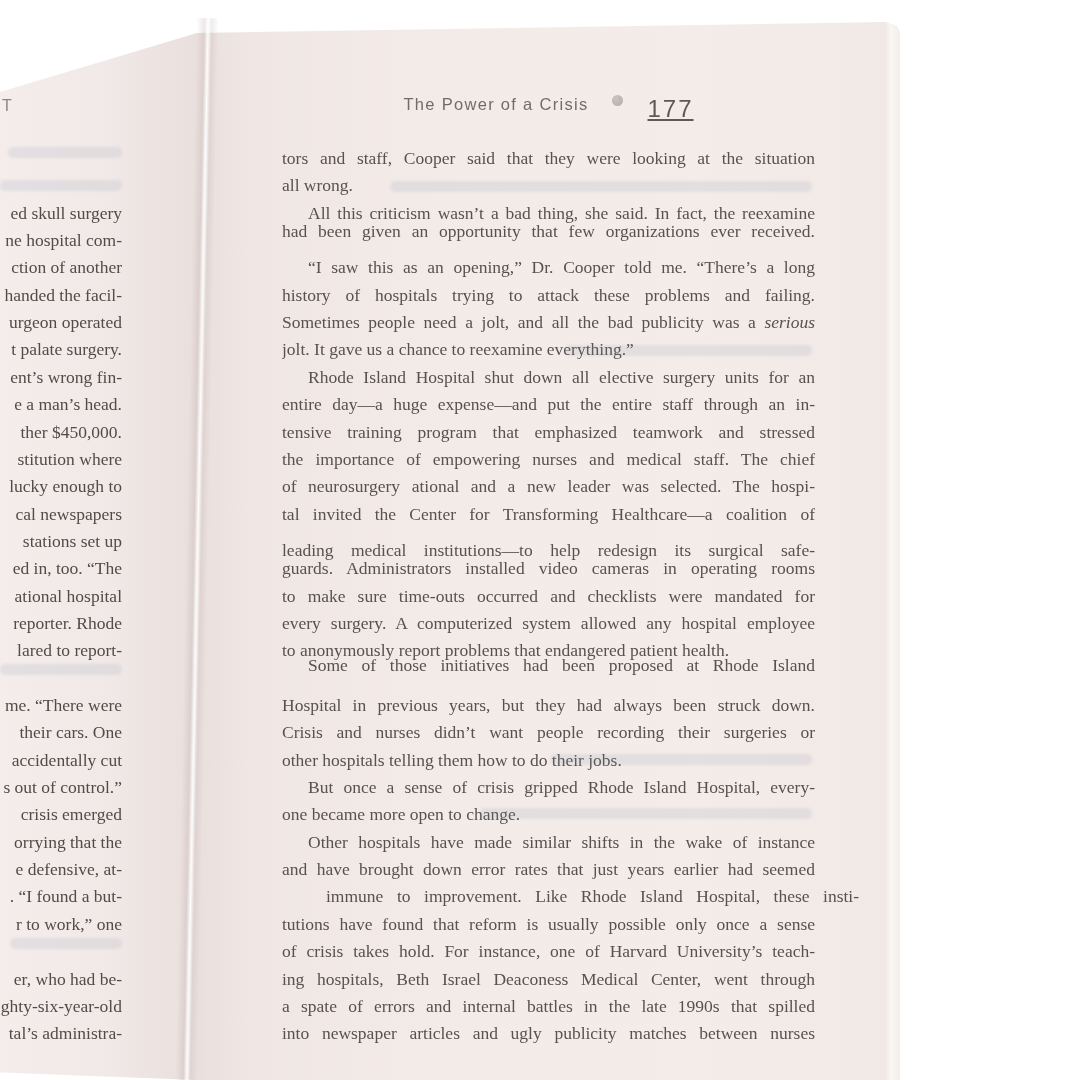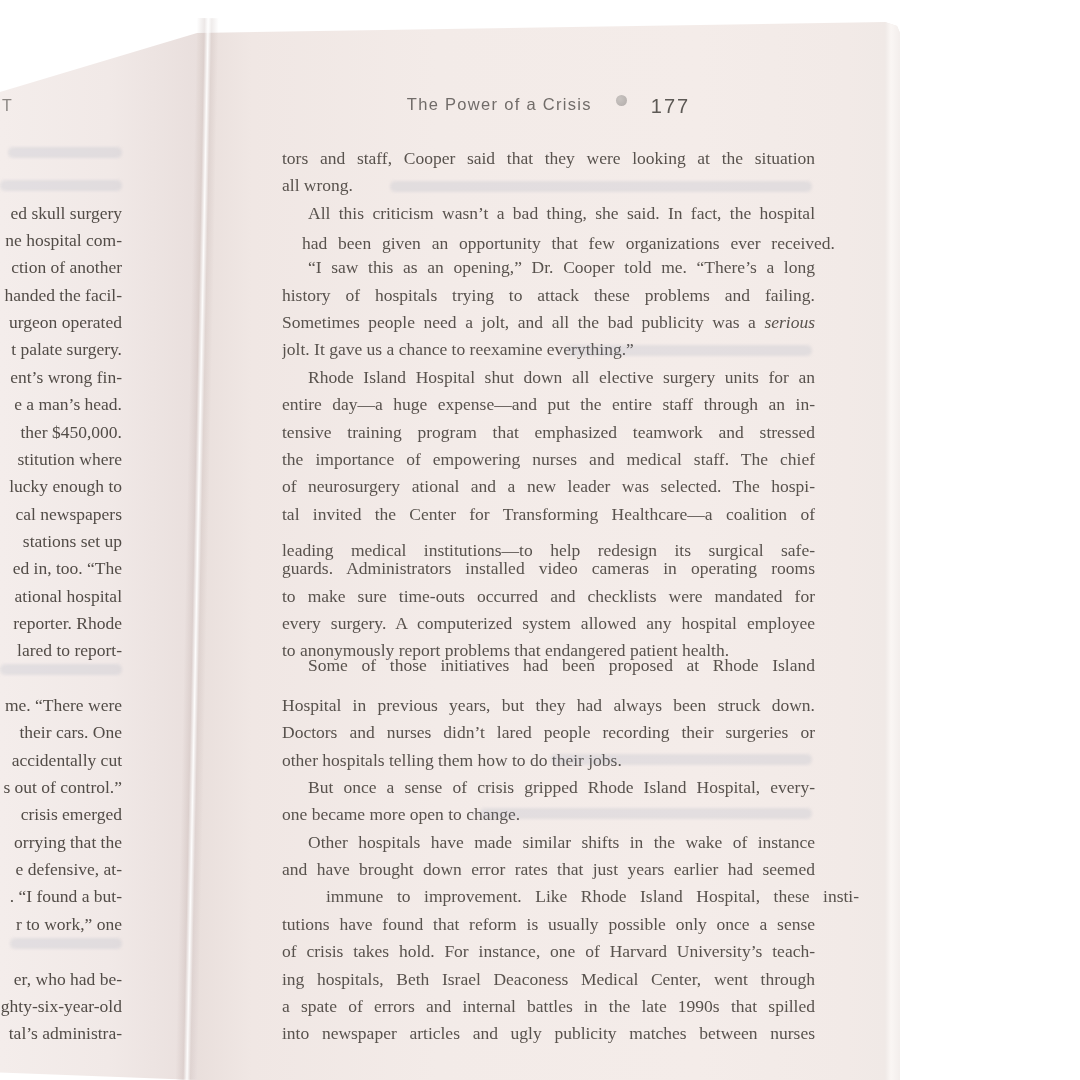--- a/index.html
+++ b/index.html
@@ -19,21 +19,21 @@
     transform:rotate(1.15deg);transform-origin:center;
     background:linear-gradient(90deg,rgba(190,170,165,0) 0%,rgba(171,150,146,0.22) 35%,
       rgba(255,255,255,0.9) 52%,rgba(180,162,158,0.20) 68%,rgba(190,170,165,0) 100%);}
   
   .header{position:absolute;left:85px;top:95px;width:533px;display:flex;
     justify-content:center;gap:24px;
     font-family:"Liberation Sans",sans-serif;}
   .header .title{font-size:16.5px;letter-spacing:1.3px;color:#716c69;}
   .header .orn{width:11px;height:11px;border-radius:50%;
     background:radial-gradient(circle at 35% 35%,#c9c4c1,#b2acaa);}
-  .header .pnum{font-size:20px;letter-spacing:2px;color:#5d5955;}
+  .header .pnum{font-size:24px;letter-spacing:2px;color:#5d5955;text-decoration:underline;}
   
   .bline{position:absolute;left:85px;width:533px;height:27.35px;box-sizing:border-box;
     font-size:17.5px;line-height:27.35px;color:#58524d;overflow:hidden;}
   .bline.j{text-align:justify;text-align-last:justify;}
   .bline.ind{padding-left:26px;}
   .bline em{font-style:italic;}
   
   .lline{position:absolute;left:-200px;width:322px;height:27.35px;
     font-size:17.5px;line-height:27.35px;color:#524c47;text-align:right;white-space:nowrap;}
   .runT{position:absolute;left:2px;top:97px;font-family:"Liberation Sans",sans-serif;
@@ -96,40 +96,40 @@
 
   <div class="page right">
     <div class="header">
       <span class="title">The Power of a Crisis</span>
       <span class="orn"></span>
       <span class="pnum">177</span>
     </div>
     <div id="right-lines">
         <div class="bline j" style="top: 145px;">tors and staff, Cooper said that they were looking at the situation</div>
         <div class="bline" style="top: 172.35px;">all wrong.</div>
-        <div class="bline j ind" style="top: 199.7px;">All this criticism wasn’t a bad thing, she said. In fact, the hospital</div>
-        <div class="bline j" style="top: 230px; margin-left: 20px;">had been given an opportunity that few organizations ever received.</div>
+        <div class="bline j ind" style="top: 199.7px;">All this criticism wasn’t a bad thing, she said. In fact, the reexamine</div>
+        <div class="bline j" style="top: 218px;">had been given an opportunity that few organizations ever received.</div>
         <div class="bline j ind" style="top: 254.4px;">“I saw this as an opening,” Dr. Cooper told me. “There’s a long</div>
         <div class="bline j" style="top: 281.75px;">history of hospitals trying to attack these problems and failing.</div>
         <div class="bline j" style="top: 309.1px;">Sometimes people need a jolt, and all the bad publicity was a <em>serious</em></div>
         <div class="bline" style="top: 336.45px;">jolt. It gave us a chance to reexamine everything.”</div>
         <div class="bline j ind" style="top: 363.8px;">Rhode Island Hospital shut down all elective surgery units for an</div>
         <div class="bline j" style="top: 391.15px;">entire day—a huge expense—and put the entire staff through an in-</div>
         <div class="bline j" style="top: 418.5px;">tensive training program that emphasized teamwork and stressed</div>
         <div class="bline j" style="top: 445.85px;">the importance of empowering nurses and medical staff. The chief</div>
         <div class="bline j" style="top: 473.2px;">of neurosurgery ational and a new leader was selected. The hospi-</div>
         <div class="bline j" style="top: 500.55px;">tal invited the Center for Transforming Healthcare—a coalition of</div>
         <div class="bline j" style="top: 537px;">leading medical institutions—to help redesign its surgical safe-</div>
         <div class="bline j" style="top: 555.25px;">guards. Administrators installed video cameras in operating rooms</div>
         <div class="bline j" style="top: 582.6px;">to make sure time-outs occurred and checklists were mandated for</div>
         <div class="bline j" style="top: 609.95px;">every surgery. A computerized system allowed any hospital employee</div>
         <div class="bline" style="top: 637.3px;">to anonymously report problems that endangered patient health.</div>
         <div class="bline j ind" style="top: 652px;">Some of those initiatives had been proposed at Rhode Island</div>
         <div class="bline j" style="top: 692px;">Hospital in previous years, but they had always been struck down.</div>
-        <div class="bline j" style="top: 719.35px;">Doctors and nurses didn’t lared people recording their surgeries or</div>
+        <div class="bline j" style="top: 719.35px;">Crisis and nurses didn’t want people recording their surgeries or</div>
         <div class="bline" style="top: 746.7px;">other hospitals telling them how to do their jobs.</div>
         <div class="bline j ind" style="top: 774.05px;">But once a sense of crisis gripped Rhode Island Hospital, every-</div>
         <div class="bline" style="top: 801.4px;">one became more open to change.</div>
         <div class="bline j ind" style="top: 828.75px;">Other hospitals have made similar shifts in the wake of instance</div>
         <div class="bline j" style="top: 856.1px;">and have brought down error rates that just years earlier had seemed</div>
         <div class="bline j" style="top: 883.45px; margin-left: 44px;">immune to improvement. Like Rhode Island Hospital, these insti-</div>
         <div class="bline j" style="top: 910.8px;">tutions have found that reform is usually possible only once a sense</div>
         <div class="bline j" style="top: 938.15px;">of crisis takes hold. For instance, one of Harvard University’s teach-</div>
         <div class="bline j" style="top: 965.5px;">ing hospitals, Beth Israel Deaconess Medical Center, went through</div>
         <div class="bline j" style="top: 992.85px;">a spate of errors and internal battles in the late 1990s that spilled</div>

